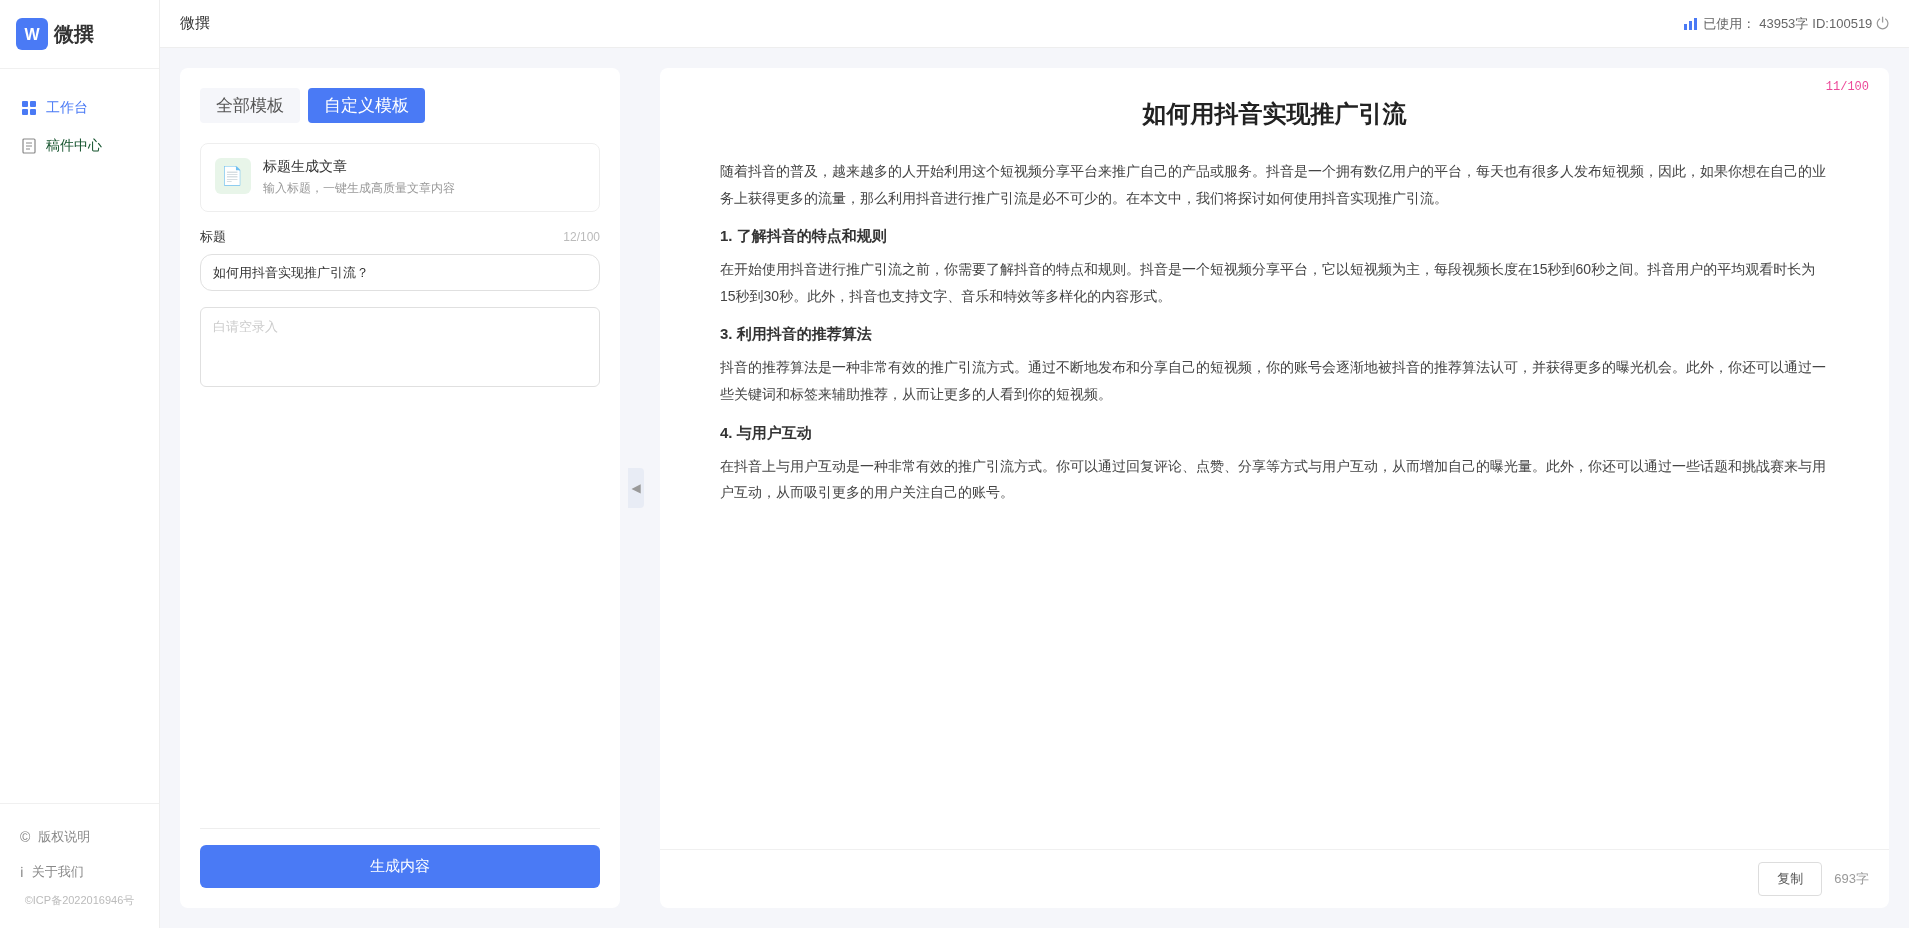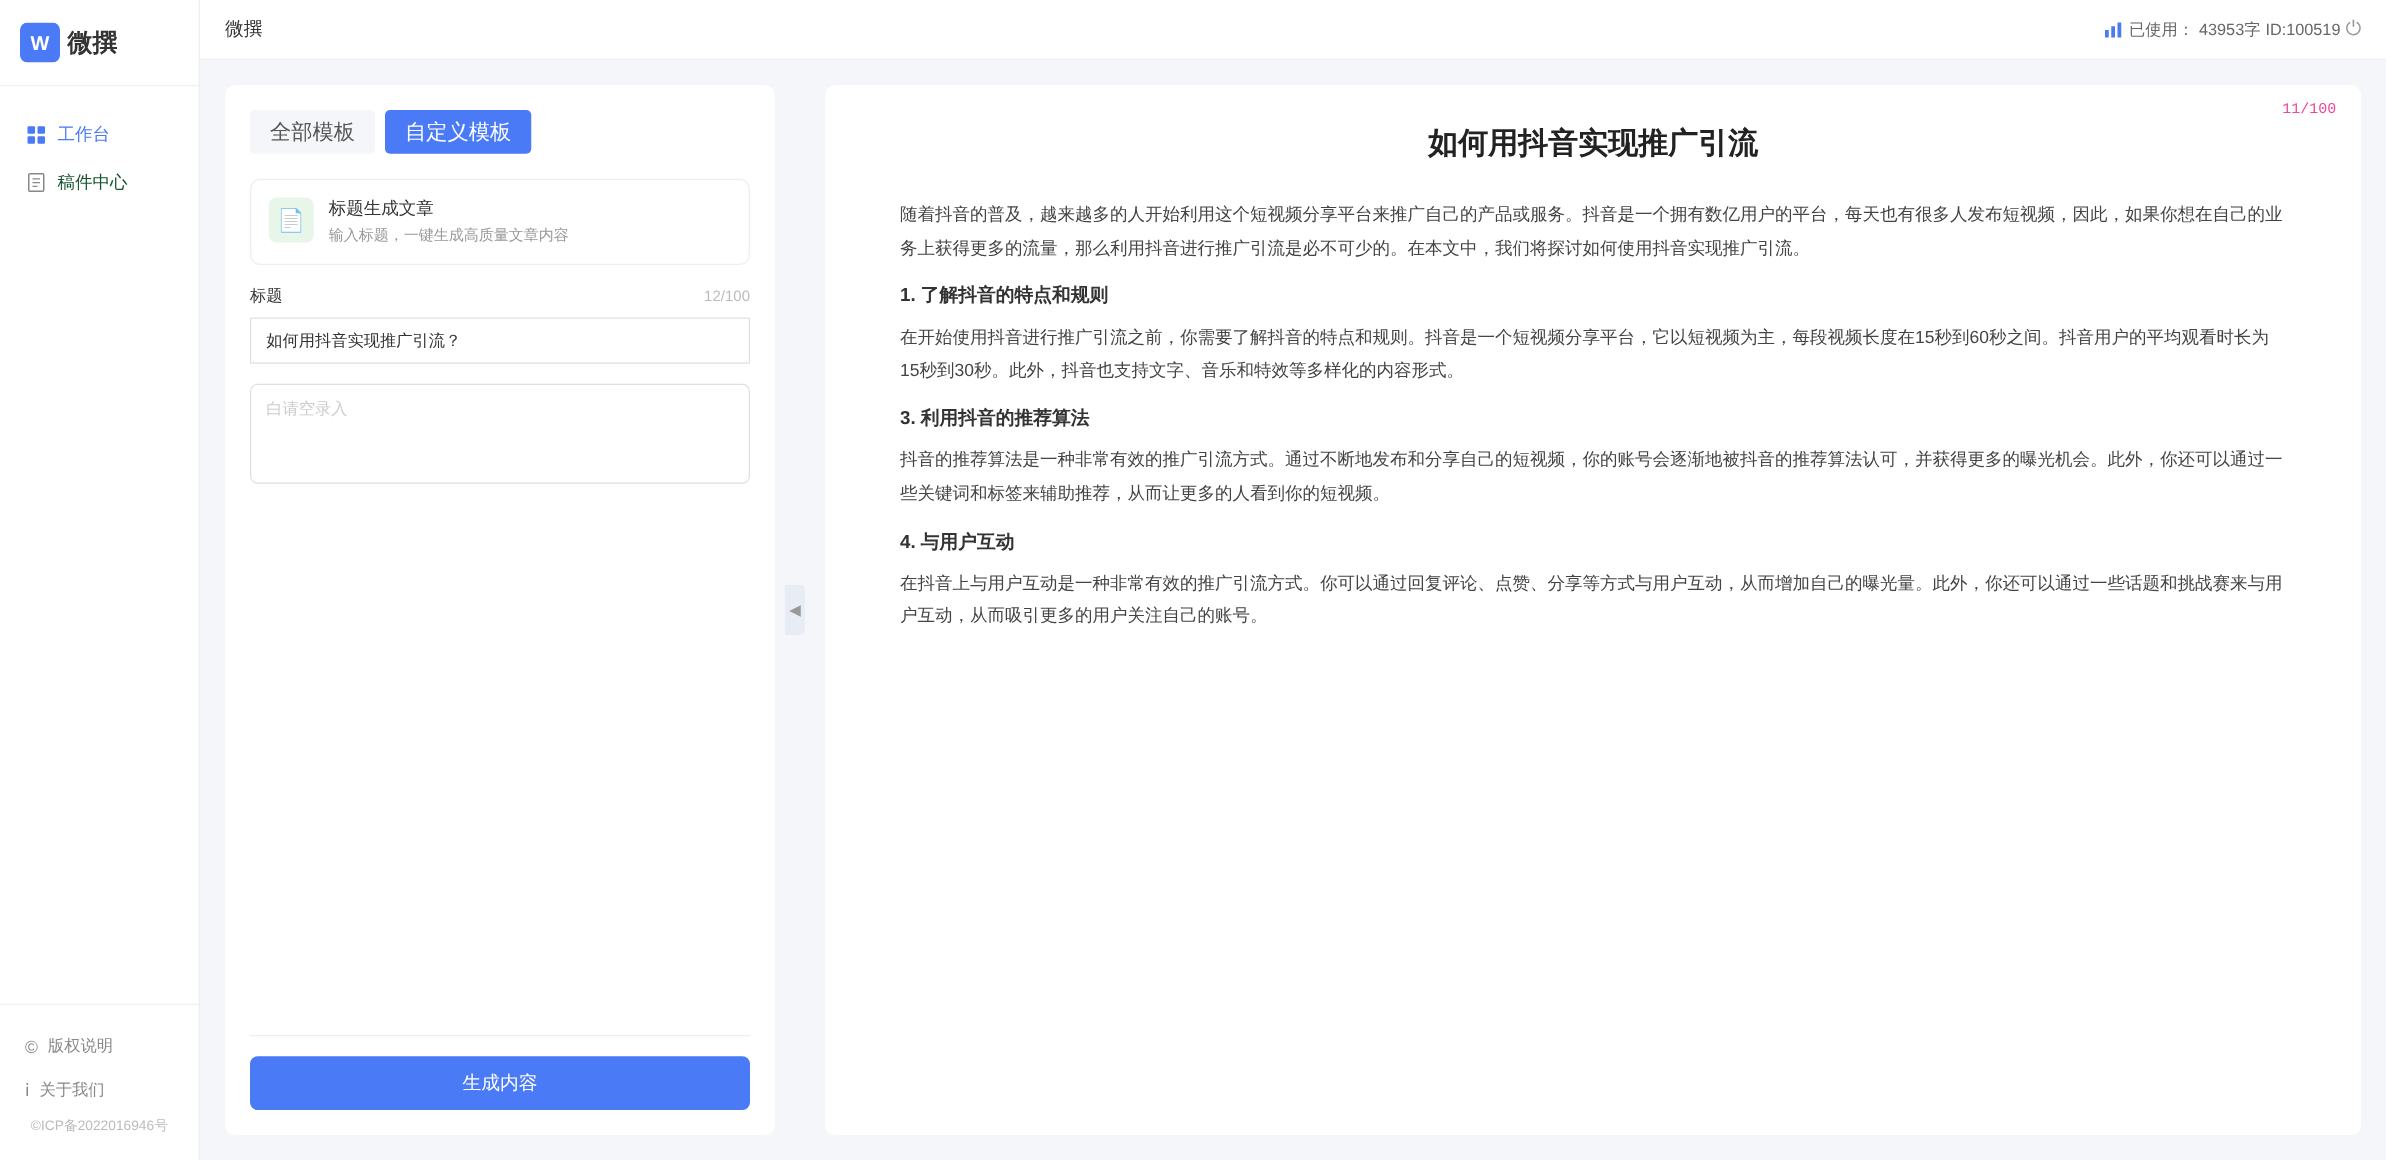--- a/index.html
+++ b/index.html
@@ -208,21 +208,21 @@
       font-size: 13px;
       color: #333;
     }
     .form-count {
       color: #bbb;
       font-size: 12px;
     }
     .form-input {
       width: 100%;
       border: 1px solid #e0e0e0;
-      border-radius: 0;
+      border-radius: 12px;
       padding: 10px 12px;
       font-size: 13px;
       color: #333;
       resize: none;
       outline: none;
       font-family: inherit;
     }
 
     .textarea-placeholder {
       width: 100%;
@@ -479,16 +479,20 @@
           <p class="article-para">抖音的推荐算法是一种非常有效的推广引流方式。通过不断地发布和分享自己的短视频，你的账号会逐渐地被抖音的推荐算法认可，并获得更多的曝光机会。此外，你还可以通过一些关键词和标签来辅助推荐，从而让更多的人看到你的短视频。</p>
         </div>
 
         <div>
           <p class="article-section-title">4. 与用户互动</p>
           <p class="article-para">在抖音上与用户互动是一种非常有效的推广引流方式。你可以通过回复评论、点赞、分享等方式与用户互动，从而增加自己的曝光量。此外，你还可以通过一些话题和挑战赛来与用户互动，从而吸引更多的用户关注自己的账号。</p>
         </div>
 
       </div>
 
+      <div class="article-footer">
+        <button class="copy-btn">复制</button>
+        <span class="word-count">693字</span>
+      </div>
     </div>
 
   </div>
 </div>
 
 </body></html>

